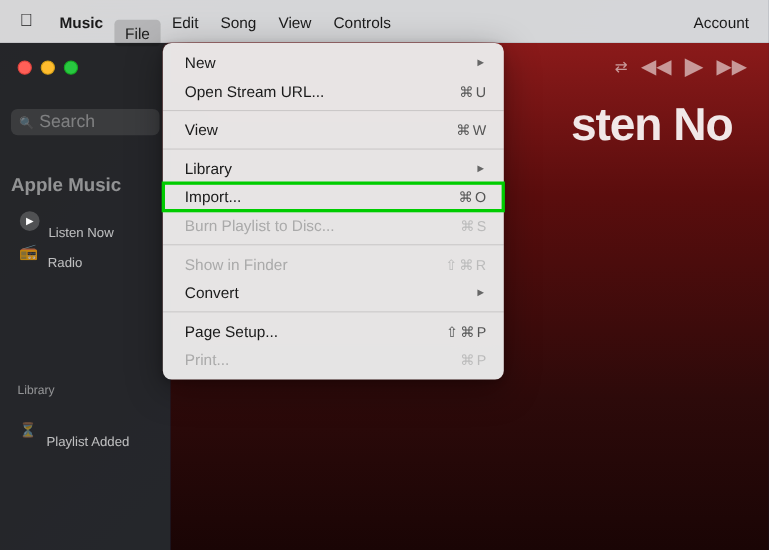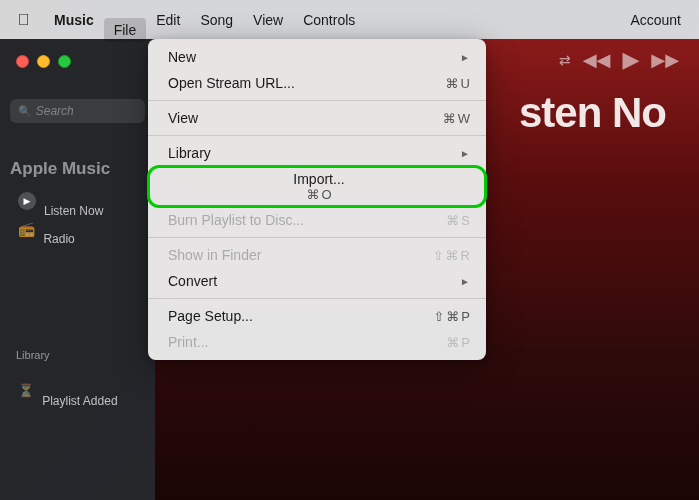--- a/index.html
+++ b/index.html
@@ -178,21 +178,21 @@
       bottom: 0;
       z-index: 200;
       pointer-events: none;
     }
 
     
     .dropdown-menu {
       position: absolute;
       top: 39px;
       left: 148px;
-      width: 338px;
+      width: 310px;
       background: rgba(235, 235, 235, 0.97);
       border-radius: 8px;
       box-shadow: 0 8px 32px rgba(0,0,0,0.35), 0 2px 8px rgba(0,0,0,0.2);
       padding: 5px 0;
       backdrop-filter: blur(20px);
       pointer-events: all;
     }
 
     .menu-item {
       display: flex;
@@ -203,23 +203,22 @@
       color: #1a1a1a;
       cursor: pointer;
       min-height: 26px;
       position: relative;
     }
 
     .menu-item.import-highlighted {
       background: transparent;
       outline: 3px solid #00cc00;
       outline-offset: -2px;
-      border-radius: 11px;
+      border-radius: 0;
       color: #1a1a1a;
-      flex-direction: column;
     }
 
     .menu-item.disabled {
       color: #aaa;
       cursor: default;
       align-items: center;
     }
 
     .menu-item-label {
       flex: 1;
@@ -340,21 +339,21 @@
   <div class="sidebar">
 
     <div class="traffic-lights">
       <div class="traffic-light tl-red"></div>
       <div class="traffic-light tl-yellow"></div>
       <div class="traffic-light tl-green"></div>
     </div>
 
     <div class="sidebar-search">
       <span style="font-size:11px;color:rgba(255,255,255,0.4);">🔍</span>
-      <span style="font-size:12px;color:rgba(255,255,255,0.35);font-style:italic;">Search</span>
+      <span style="font-size:16px;color:rgba(255,255,255,0.35);">Search</span>
     </div>
 
     <div class="apple-music-label">Apple Music</div>
 
     <div class="sidebar-play-row">
       <div class="circle-icon">▶</div>
       <span class="sidebar-text">Listen Now</span>
     </div>
 
     <div class="sidebar-radio-row">

